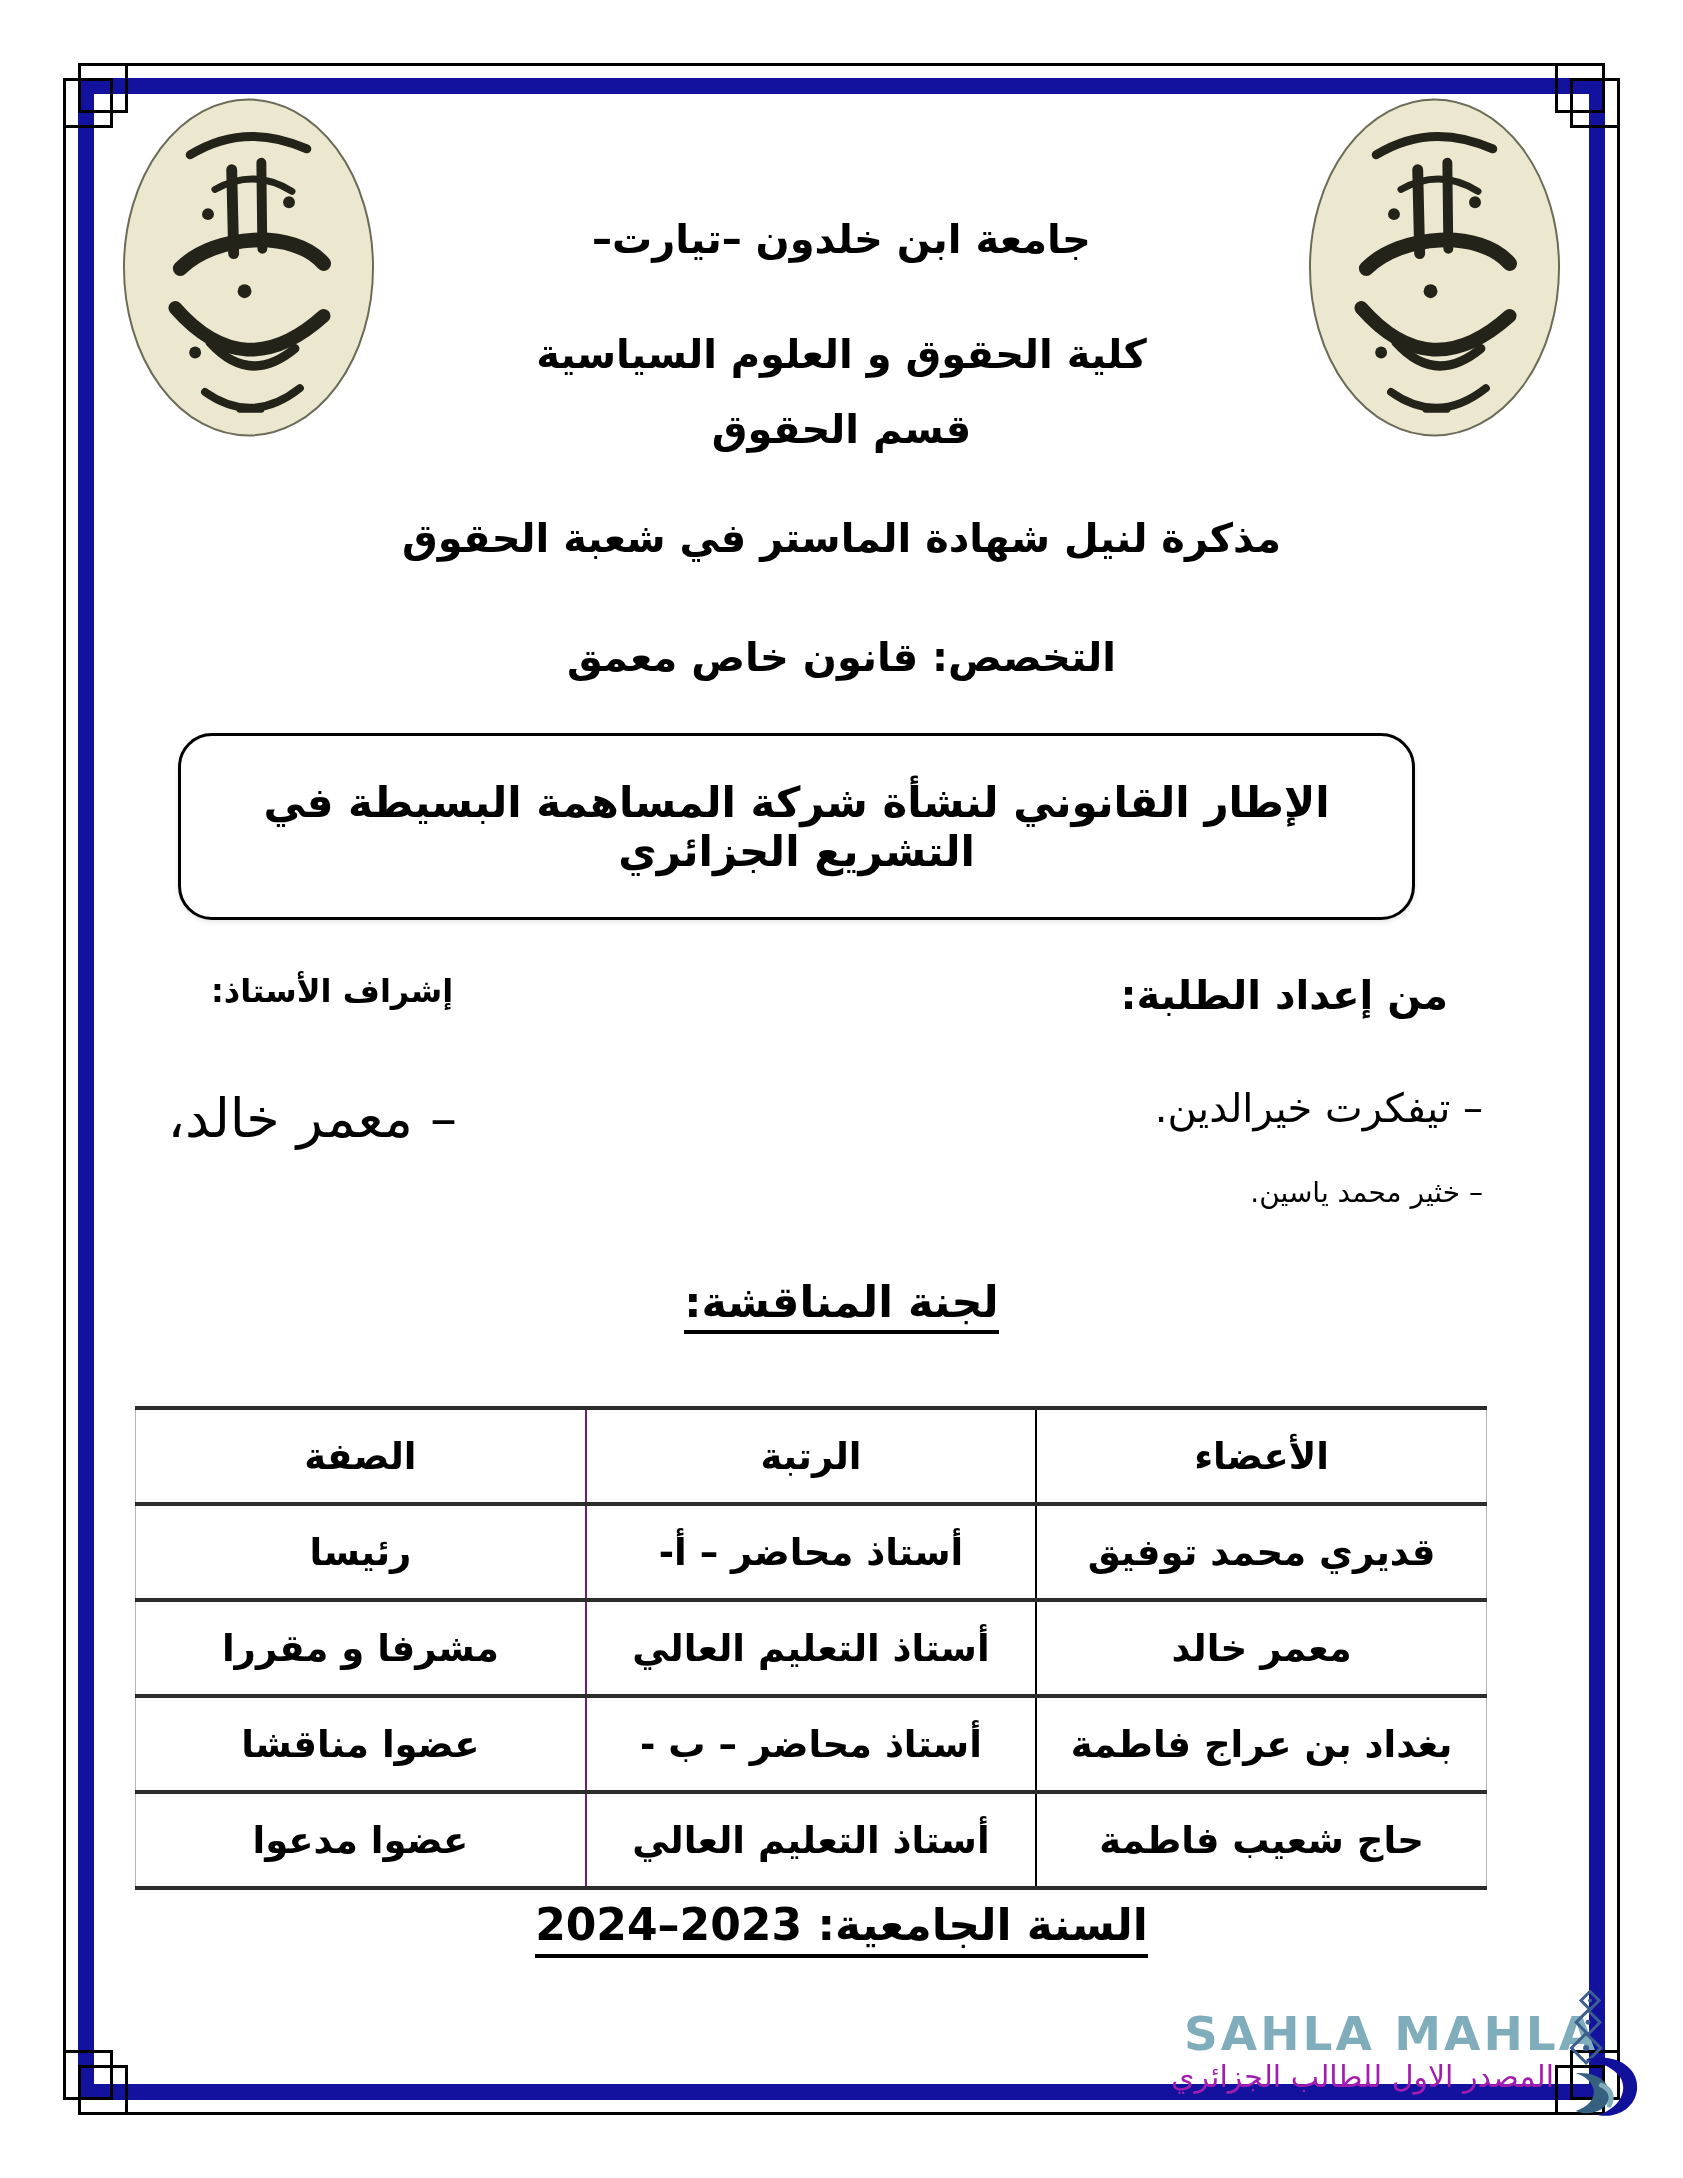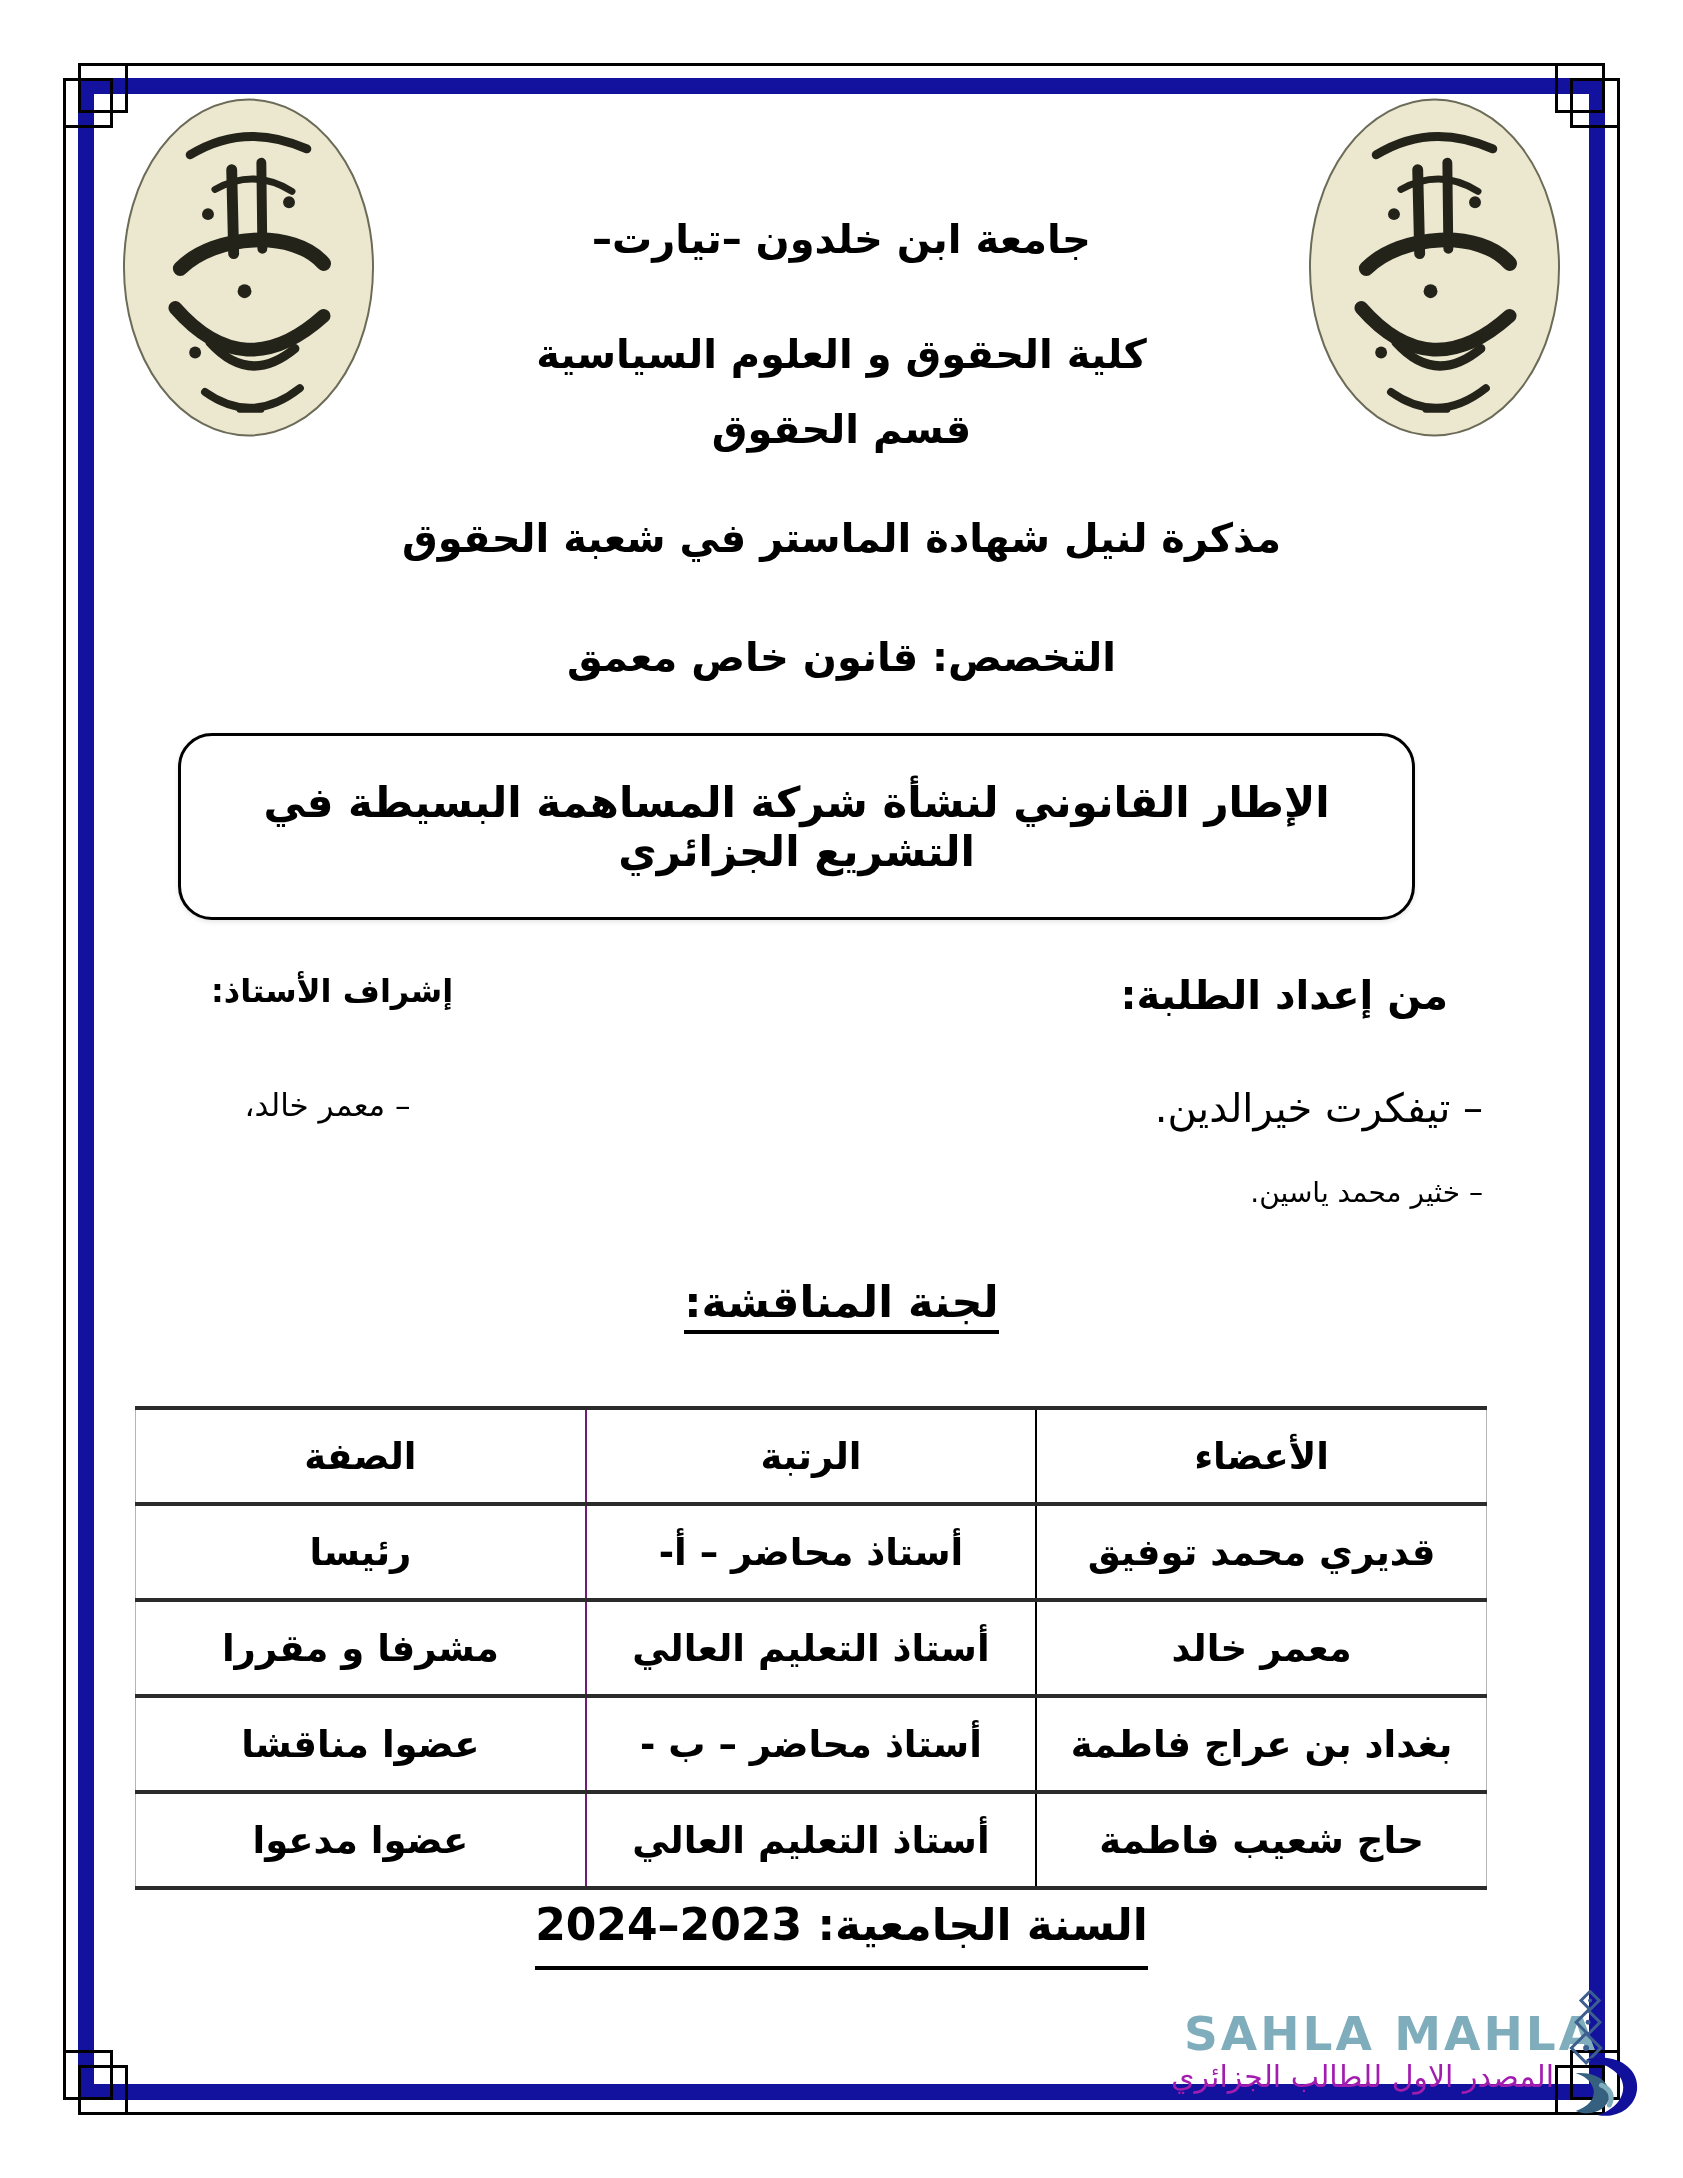--- a/index.html
+++ b/index.html
@@ -32,41 +32,41 @@
     border:3px solid #000;border-radius:34px;background:#fff;
     display:flex;align-items:center;justify-content:center;
     box-shadow:0 2px 5px rgba(0,0,0,0.10);
   }
   .title-box .t{font-weight:bold;font-size:42px;direction:rtl;text-align:center;padding:0 40px;}
   
   .students-head{position:absolute;right:235px;top:972px;font-size:40px;font-weight:bold;direction:rtl;white-space:nowrap;}
   .student-line-1{position:absolute;right:200px;top:1085px;font-size:40px;direction:rtl;white-space:nowrap;}
   .student-line-2{position:absolute;right:200px;top:1176px;font-size:28px;direction:rtl;white-space:nowrap;}
   .supervisor-head{position:absolute;left:211px;top:972px;font-size:32px;font-weight:bold;direction:rtl;white-space:nowrap;}
-  .supervisor-line{position:absolute;left:198px;top:1087px;width:259px;text-align:center;font-size:31px;direction:rtl;white-space:nowrap;}
+  .supervisor-line{position:absolute;left:198px;top:1087px;width:259px;text-align:left;font-size:54px;direction:rtl;white-space:nowrap;}
   
   .committee-head{position:absolute;left:0;right:0;top:1277px;text-align:center;}
   .committee-head span{display:inline-block;font-weight:bold;font-size:43px;direction:rtl;
                        border-bottom:4px solid #000;padding-bottom:3px;}
   table.committee{
     position:absolute;left:135px;top:1406px;width:1352px;height:481px;
     border-collapse:collapse;direction:rtl;table-layout:fixed;
     border-left:1px solid #b5b5b5;border-right:1px solid #b5b5b5;
   }
   table.committee th,table.committee td{
     font-weight:bold;font-size:37px;text-align:center;vertical-align:middle;
     border-top:4px solid #2b2b2b;padding:0 8px;
   }
   table.committee tr:last-child th,table.committee tr:last-child td{border-bottom:4px solid #2b2b2b;}
   table.committee .c-mid{border-left:2px solid #701a75;border-right:2px solid #000;}
   table.committee tr{height:96px;}
   
   .year{position:absolute;left:0;right:0;top:1899px;text-align:center;}
   .year span{display:inline-block;font-weight:bold;font-size:44px;direction:rtl;
-             border-bottom:4px solid #000;padding-bottom:16px;}
+             border-bottom:4px solid #000;padding-bottom:4px;}
   
   .wm-brand{position:absolute;left:1184px;top:2006px;width:378px;text-align:center;
             font-size:47px;font-weight:bold;letter-spacing:3px;color:#7fadbc;z-index:5;white-space:nowrap;}
   .wm-tagline{position:absolute;left:1188px;top:2059px;width:366px;text-align:center;
               font-size:30px;color:#a21caf;direction:rtl;z-index:5;white-space:nowrap;}
   .wm-emblem{position:absolute;left:1546px;top:1990px;z-index:6;}
 </style>
 </head>
 <body>
 

